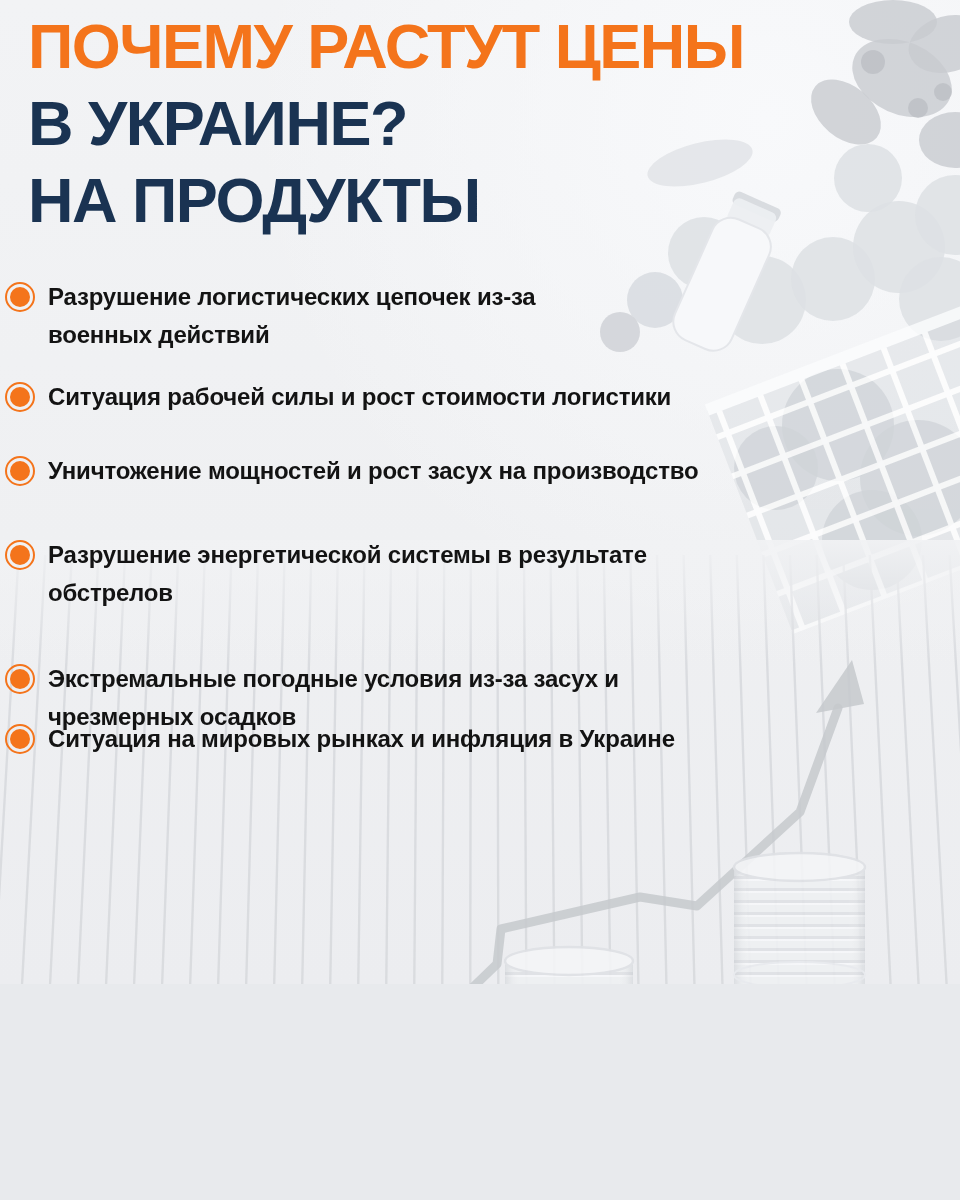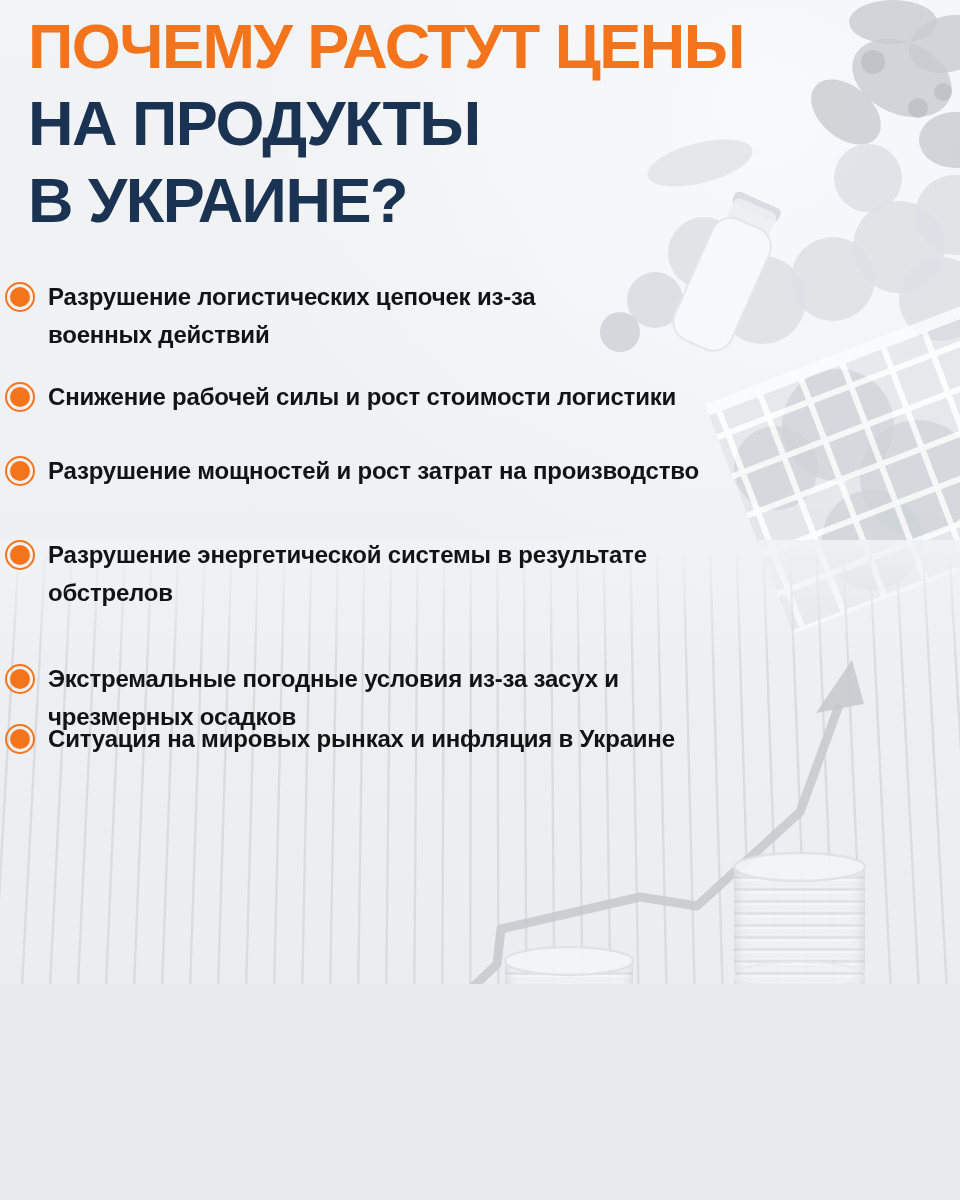--- a/index.html
+++ b/index.html
@@ -171,37 +171,37 @@
         <rect x="734" y="867" width="131" height="333" fill="url(#edgeShade)"></rect>
         <ellipse cx="799.5" cy="867" rx="65.5" ry="14" fill="#f4f5f7" stroke="#dfe1e5" stroke-width="2.5"></ellipse>
         <ellipse cx="799.5" cy="975" rx="65.5" ry="13" fill="none" stroke="#e8eaee" stroke-width="2"></ellipse>
         <ellipse cx="799.5" cy="1090" rx="65.5" ry="13" fill="none" stroke="#e8eaee" stroke-width="2"></ellipse>
       </g>
     </g>
   </svg>
 
   <header class="title">
     <div class="t-orange">ПОЧЕМУ РАСТУТ ЦЕНЫ</div>
+    <div class="t-navy">В УКРАИНЕ?</div>
     <div class="t-navy">НА ПРОДУКТЫ</div>
-    <div class="t-navy">В УКРАИНЕ?</div>
   </header>
 
   <ul class="reasons">
     <li class="reason" style="top:278px">
       <span class="bullet"></span>
       <span class="reason-text">Разрушение логистических цепочек из-за
 военных действий</span>
     </li>
     <li class="reason" style="top:378px">
       <span class="bullet"></span>
-      <span class="reason-text">Снижение рабочей силы и рост стоимости логистики</span>
+      <span class="reason-text">Ситуация рабочей силы и рост стоимости логистики</span>
     </li>
     <li class="reason" style="top:452px">
       <span class="bullet"></span>
-      <span class="reason-text">Разрушение мощностей и рост затрат на производство</span>
+      <span class="reason-text">Уничтожение мощностей и рост засух на производство</span>
     </li>
     <li class="reason" style="top:536px">
       <span class="bullet"></span>
       <span class="reason-text">Разрушение энергетической системы в результате
 обстрелов</span>
     </li>
     <li class="reason" style="top:660px">
       <span class="bullet"></span>
       <span class="reason-text">Экстремальные погодные условия из-за засух и
 чрезмерных осадков</span>

